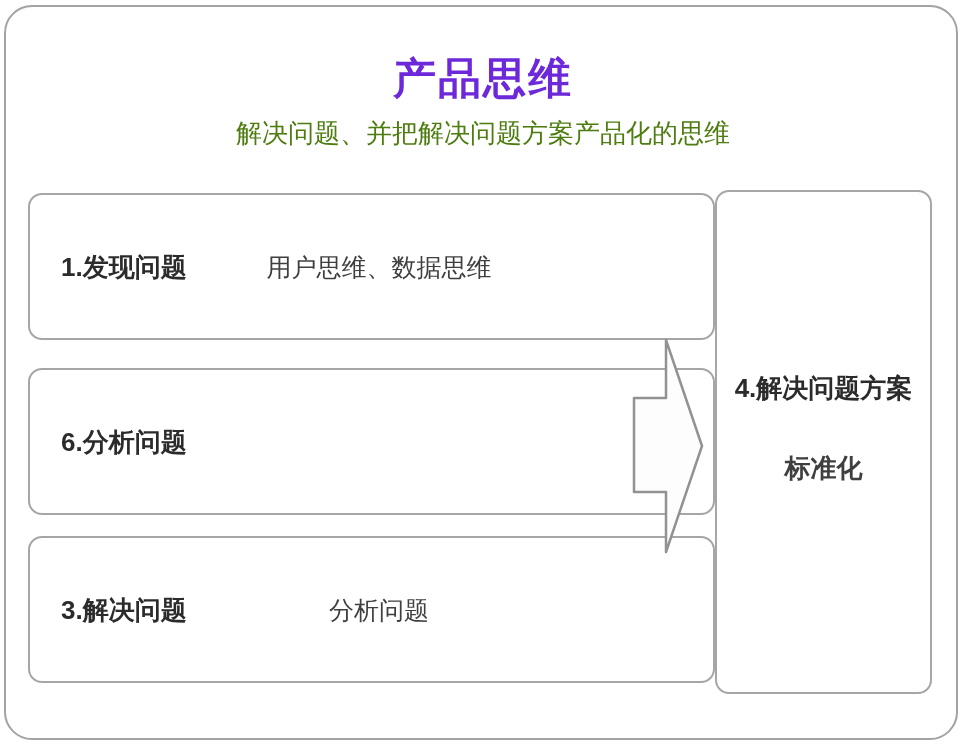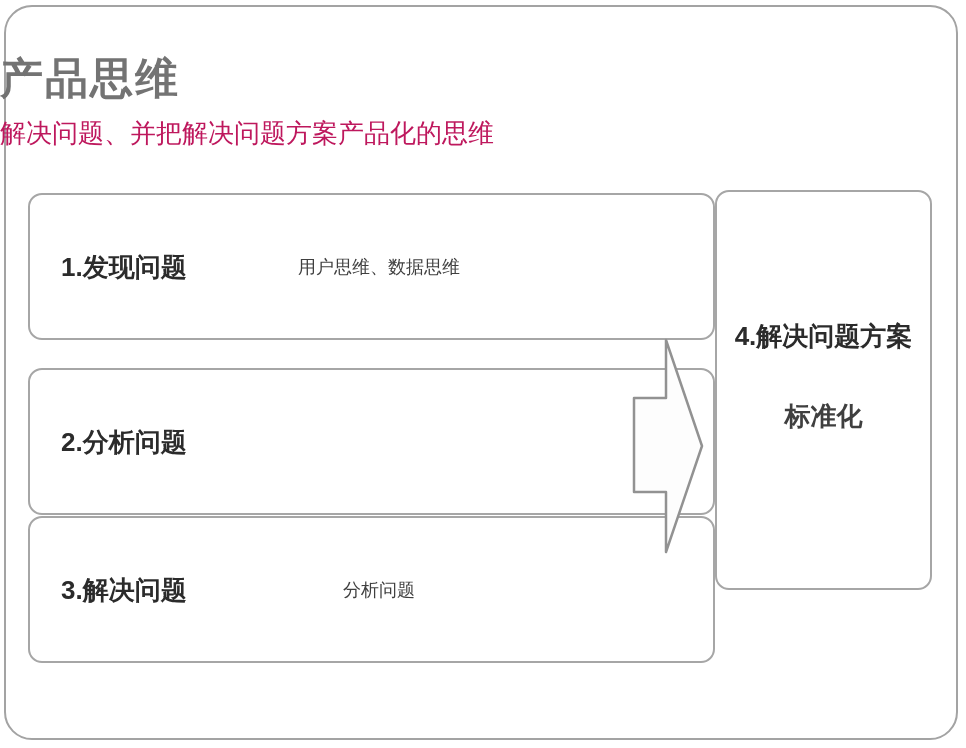--- a/index.html
+++ b/index.html
@@ -26,81 +26,82 @@
     border: 2px solid #a3a3a3;
     border-radius: 28px;
     box-sizing: border-box;
     background: #ffffff;
   }
   .title {
     position: absolute;
     left: 0;
     top: 50px;
     width: 100%;
-    text-align: left;
+    text-align: center;
     font-size: 43px;
     font-weight: 700;
     letter-spacing: 2px;
-    color: #737373;
+    color: #6d28d9;
   }
   .subtitle {
     position: absolute;
     left: 0;
     top: 116px;
     width: 100%;
+    text-align: center;
     font-size: 26px;
     font-weight: 400;
-    color: #be185d;
+    color: #4d7c0f;
   }
   .step-box {
     position: absolute;
     left: 28px;
     width: 687px;
     height: 147px;
     border: 2px solid #a6a6a6;
     border-radius: 14px;
     box-sizing: border-box;
     background: #ffffff;
   }
   .step-box.s1 { top: 193px; }
   .step-box.s2 { top: 368px; }
-  .step-box.s3 { top: 516px; padding-left: 43px; }
+  .step-box.s3 { top: 536px; padding-left: 43px; }
   .step-label {
     position: absolute;
     left: 31px;
     top: 50%;
     transform: translateY(-50%);
     font-size: 26px;
     font-weight: 700;
     color: #2b2b2b;
     white-space: nowrap;
   }
   .step-desc {
     position: absolute;
     left: 349px;
     top: 50%;
     transform: translate(-50%, -50%);
-    font-size: 18px;
+    font-size: 25px;
     font-weight: 400;
     color: #3f3f3f;
     white-space: nowrap;
   }
   .flow-arrow {
     position: absolute;
     left: 632px;
     top: 336px;
     width: 74px;
     height: 220px;
   }
   .result-box {
     position: absolute;
     left: 715px;
     top: 190px;
     width: 217px;
-    height: 400px;
+    height: 504px;
     border: 2px solid #a6a6a6;
     border-radius: 14px;
     box-sizing: border-box;
     background: #ffffff;
     display: flex;
     align-items: center;
     justify-content: center;
   }
   .result-inner {
     transform: translateY(-14px);
@@ -132,21 +133,21 @@
 
   <div class="title">产品思维</div>
   <div class="subtitle">解决问题、并把解决问题方案产品化的思维</div>
 
   <div class="step-box s1">
     <span class="step-label">1.发现问题</span>
     <span class="step-desc">用户思维、数据思维</span>
   </div>
 
   <div class="step-box s2">
-    <span class="step-label">2.分析问题</span>
+    <span class="step-label">6.分析问题</span>
   </div>
 
   <div class="step-box s3">
     <span class="step-label">3.解决问题</span>
     <span class="step-desc">分析问题</span>
   </div>
 
   <svg class="flow-arrow" viewBox="-2 -2 74 220" xmlns="http://www.w3.org/2000/svg">
     <polygon points="0,60 32,60 32,2 68,108 32,214 32,154 0,154" fill="#fdfdfd" stroke="#929292" stroke-width="2.5" stroke-linejoin="round"></polygon>
   </svg>

